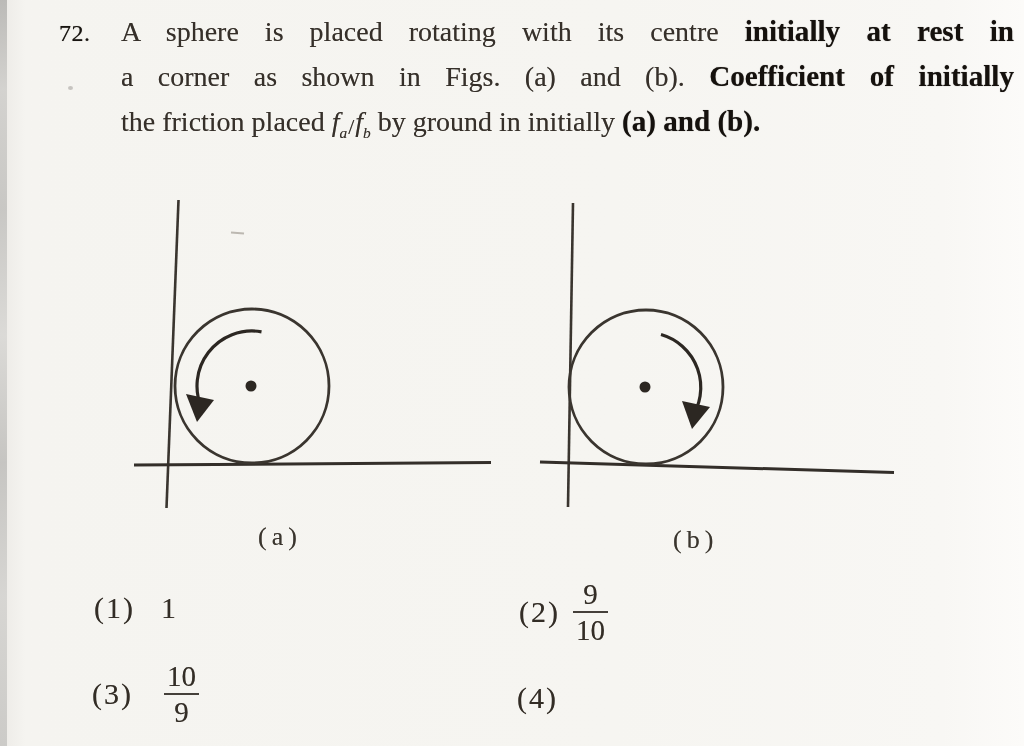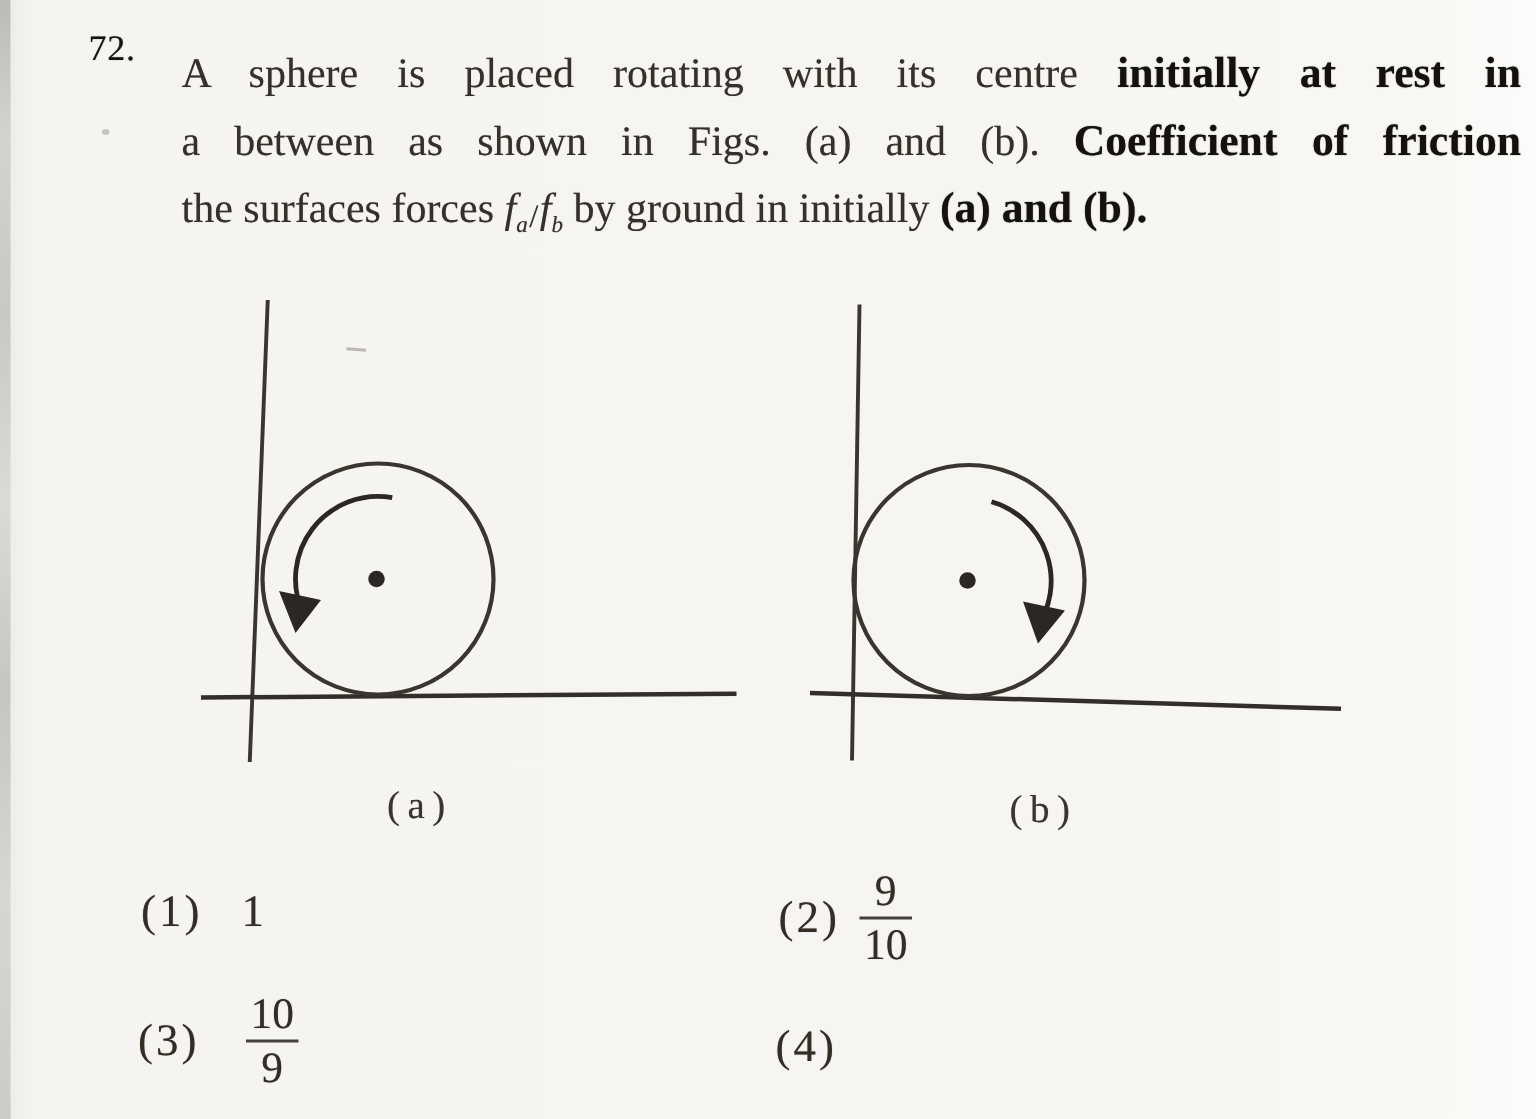--- a/index.html
+++ b/index.html
@@ -33,21 +33,21 @@
     position: absolute;
     left: 59px; top: 20px;
     font-size: 24px;
     font-weight: normal;
     color: #17130f;
     letter-spacing: 0.5px;
     text-shadow: 0 0 0.7px rgba(23,19,15,0.55);
   }
   .qtext {
     position: absolute;
-    left: 121px; top: 27px;
+    left: 121px; top: 9px;
     width: 893px;
     font-size: 28px;
     color: #36302a;
     text-shadow: 0 0 0.5px rgba(54,48,42,0.5);
   }
   .qline {
     height: 45px;
     line-height: 45px;
     white-space: nowrap;
   }
@@ -123,22 +123,22 @@
 
 <div class="page">
 
   <div class="scan-edge"></div>
   <div class="scan-speck" style="left:68px; top:86px; width:5px; height:4px;"></div>
 
   <div class="qnum">72.</div>
 
   <div class="qtext">
     <div class="qline just"><span>A sphere is placed rotating with its centre </span><span class="brun">initially at rest in</span></div>
-    <div class="qline just"><span>a between as shown in Figs. (a) and (b). </span><span class="brun">Coefficient of friction</span></div>
-    <div class="qline"><span>the surfaces forces </span><span class="fsym"><span>f</span><sub>a</sub></span><span class="fslash">/</span><span class="fsym"><span>f</span><sub>b</sub></span><span> by ground in initially </span><span class="brun">(a) and (b).</span></div>
+    <div class="qline just"><span>a corner as shown in Figs. (a) and (b). </span><span class="brun">Coefficient of initially</span></div>
+    <div class="qline"><span>the friction placed </span><span class="fsym"><span>f</span><sub>a</sub></span><span class="fslash">/</span><span class="fsym"><span>f</span><sub>b</sub></span><span> by ground in initially </span><span class="brun">(a) and (b).</span></div>
   </div>
 
   <svg class="fig-svg" width="1024" height="746" viewBox="0 0 1024 746">
 
     <g>
       <line x1="178.5" y1="200" x2="166.5" y2="508" stroke="#3a352f" stroke-width="2.6"></line>
       <line x1="134" y1="465" x2="491" y2="462.5" stroke="#332e29" stroke-width="3"></line>
       <circle cx="252" cy="386" r="77" fill="none" stroke="#3a352f" stroke-width="2.8"></circle>
       <circle cx="251" cy="386" r="5.5" fill="#2c2722"></circle>
       <path d="M 261.5 331.8 A 55 55 0 0 0 202.2 409.3" fill="none" stroke="#2c2722" stroke-width="3.2"></path>

